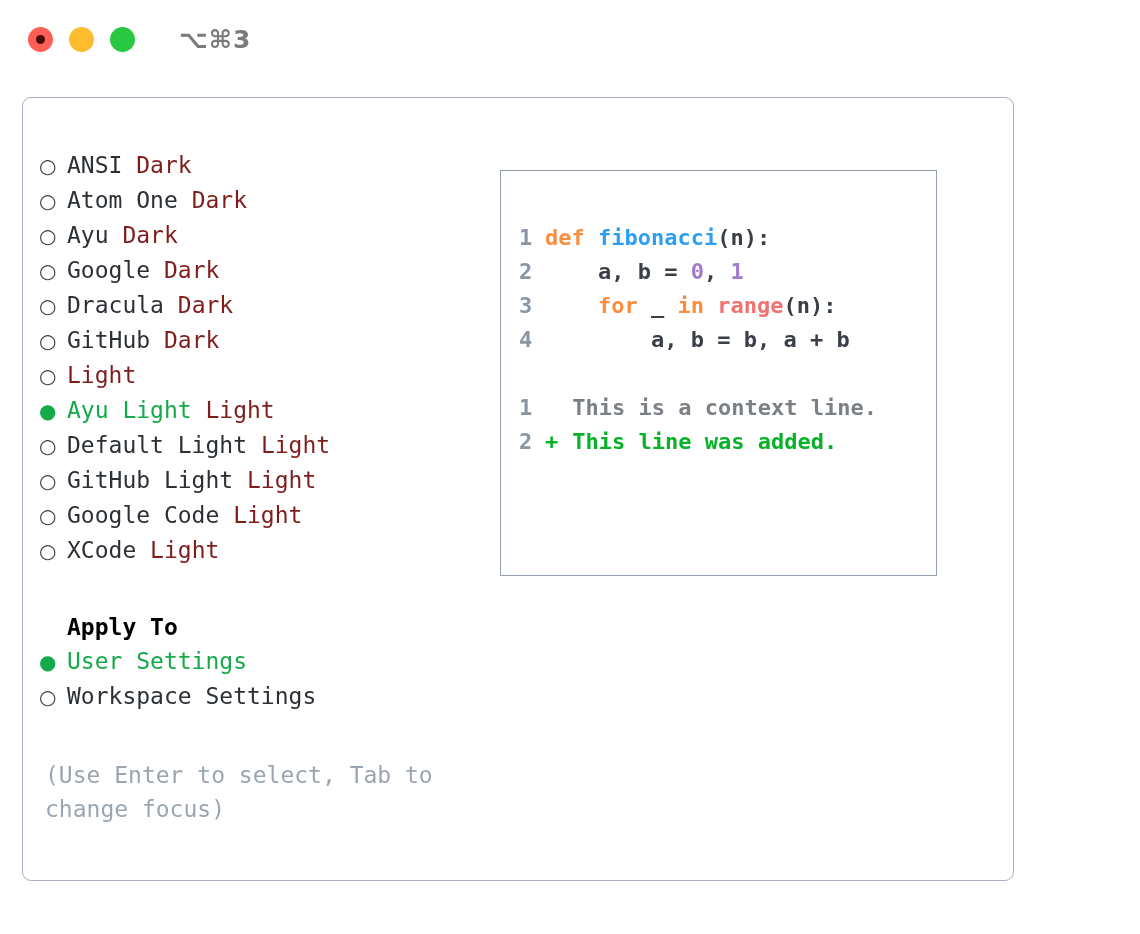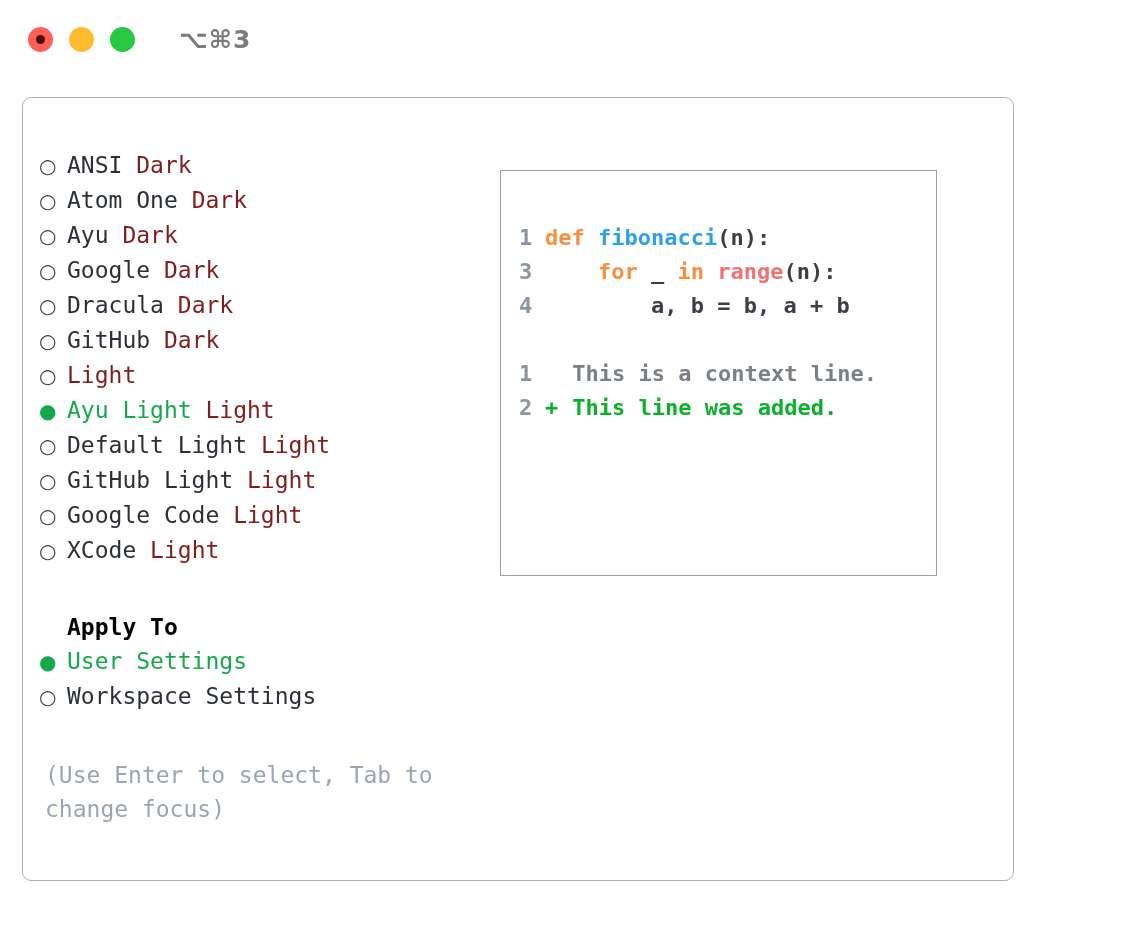--- a/index.html
+++ b/index.html
@@ -196,20 +196,21 @@
             </div>
 
           <div class="hint">(Use Enter to select, Tab to change focus)</div>
         </div>
 
         <div class="col-right">
 
           <div class="preview-box">
             <div id="code-block">
                 <div class="code-line"><span class="ln">1</span><span class="kw">def </span><span class="fn">fibonacci</span><span class="pl">(n):</span></div>
+                <div class="code-line"><span class="ln">2</span><span class="pl">    a, b = </span><span class="num">0</span><span class="pl">, </span><span class="num">1</span></div>
                 <div class="code-line"><span class="ln">3</span><span class="pl">    </span><span class="kw">for</span><span class="pl"> _ </span><span class="kw">in</span><span class="pl"> </span><span class="bi">range</span><span class="pl">(n):</span></div>
                 <div class="code-line"><span class="ln">4</span><span class="pl">        a, b = b, a + b</span></div>
               </div>
             <div class="diff-gap"></div>
             <div id="diff-block">
                 <div class="code-line"><span class="ln">1</span><span class="d-ctx"><span class="sign"> </span> This is a context line.</span></div>
                 <div class="code-line"><span class="ln">2</span><span class="d-add"><span class="sign">+</span> This line was added.</span></div>
               </div>
           </div>
         </div>

